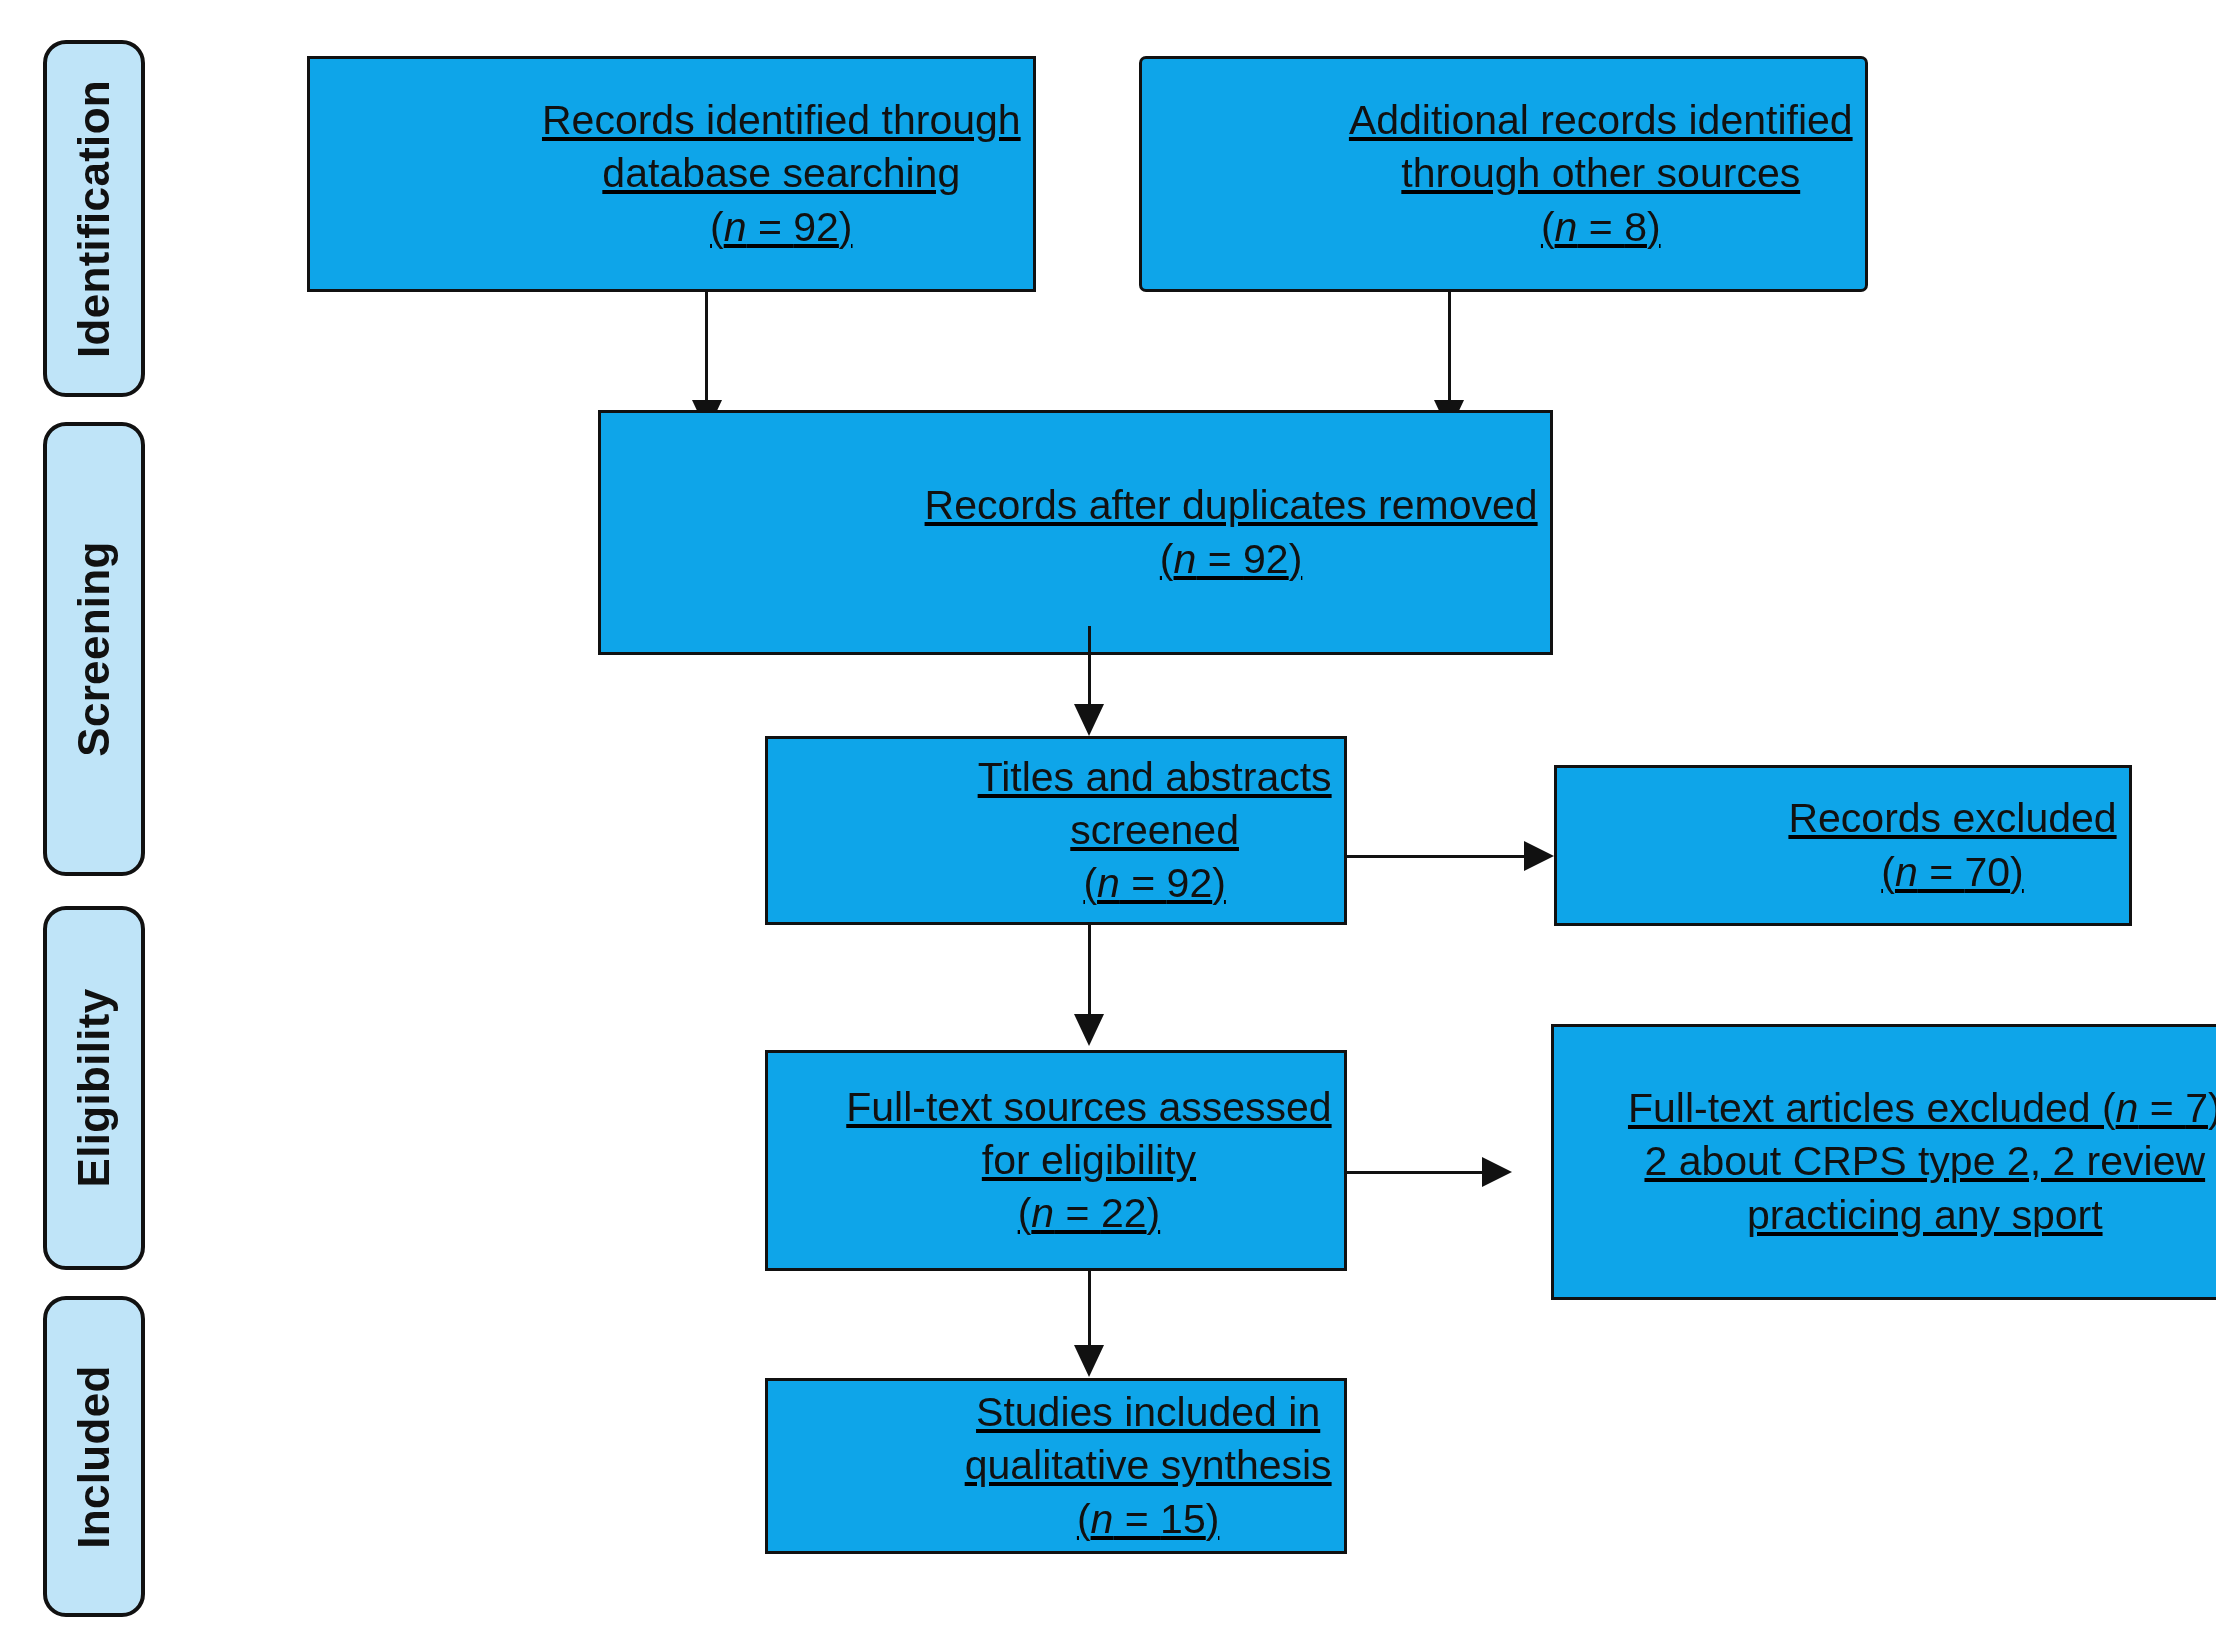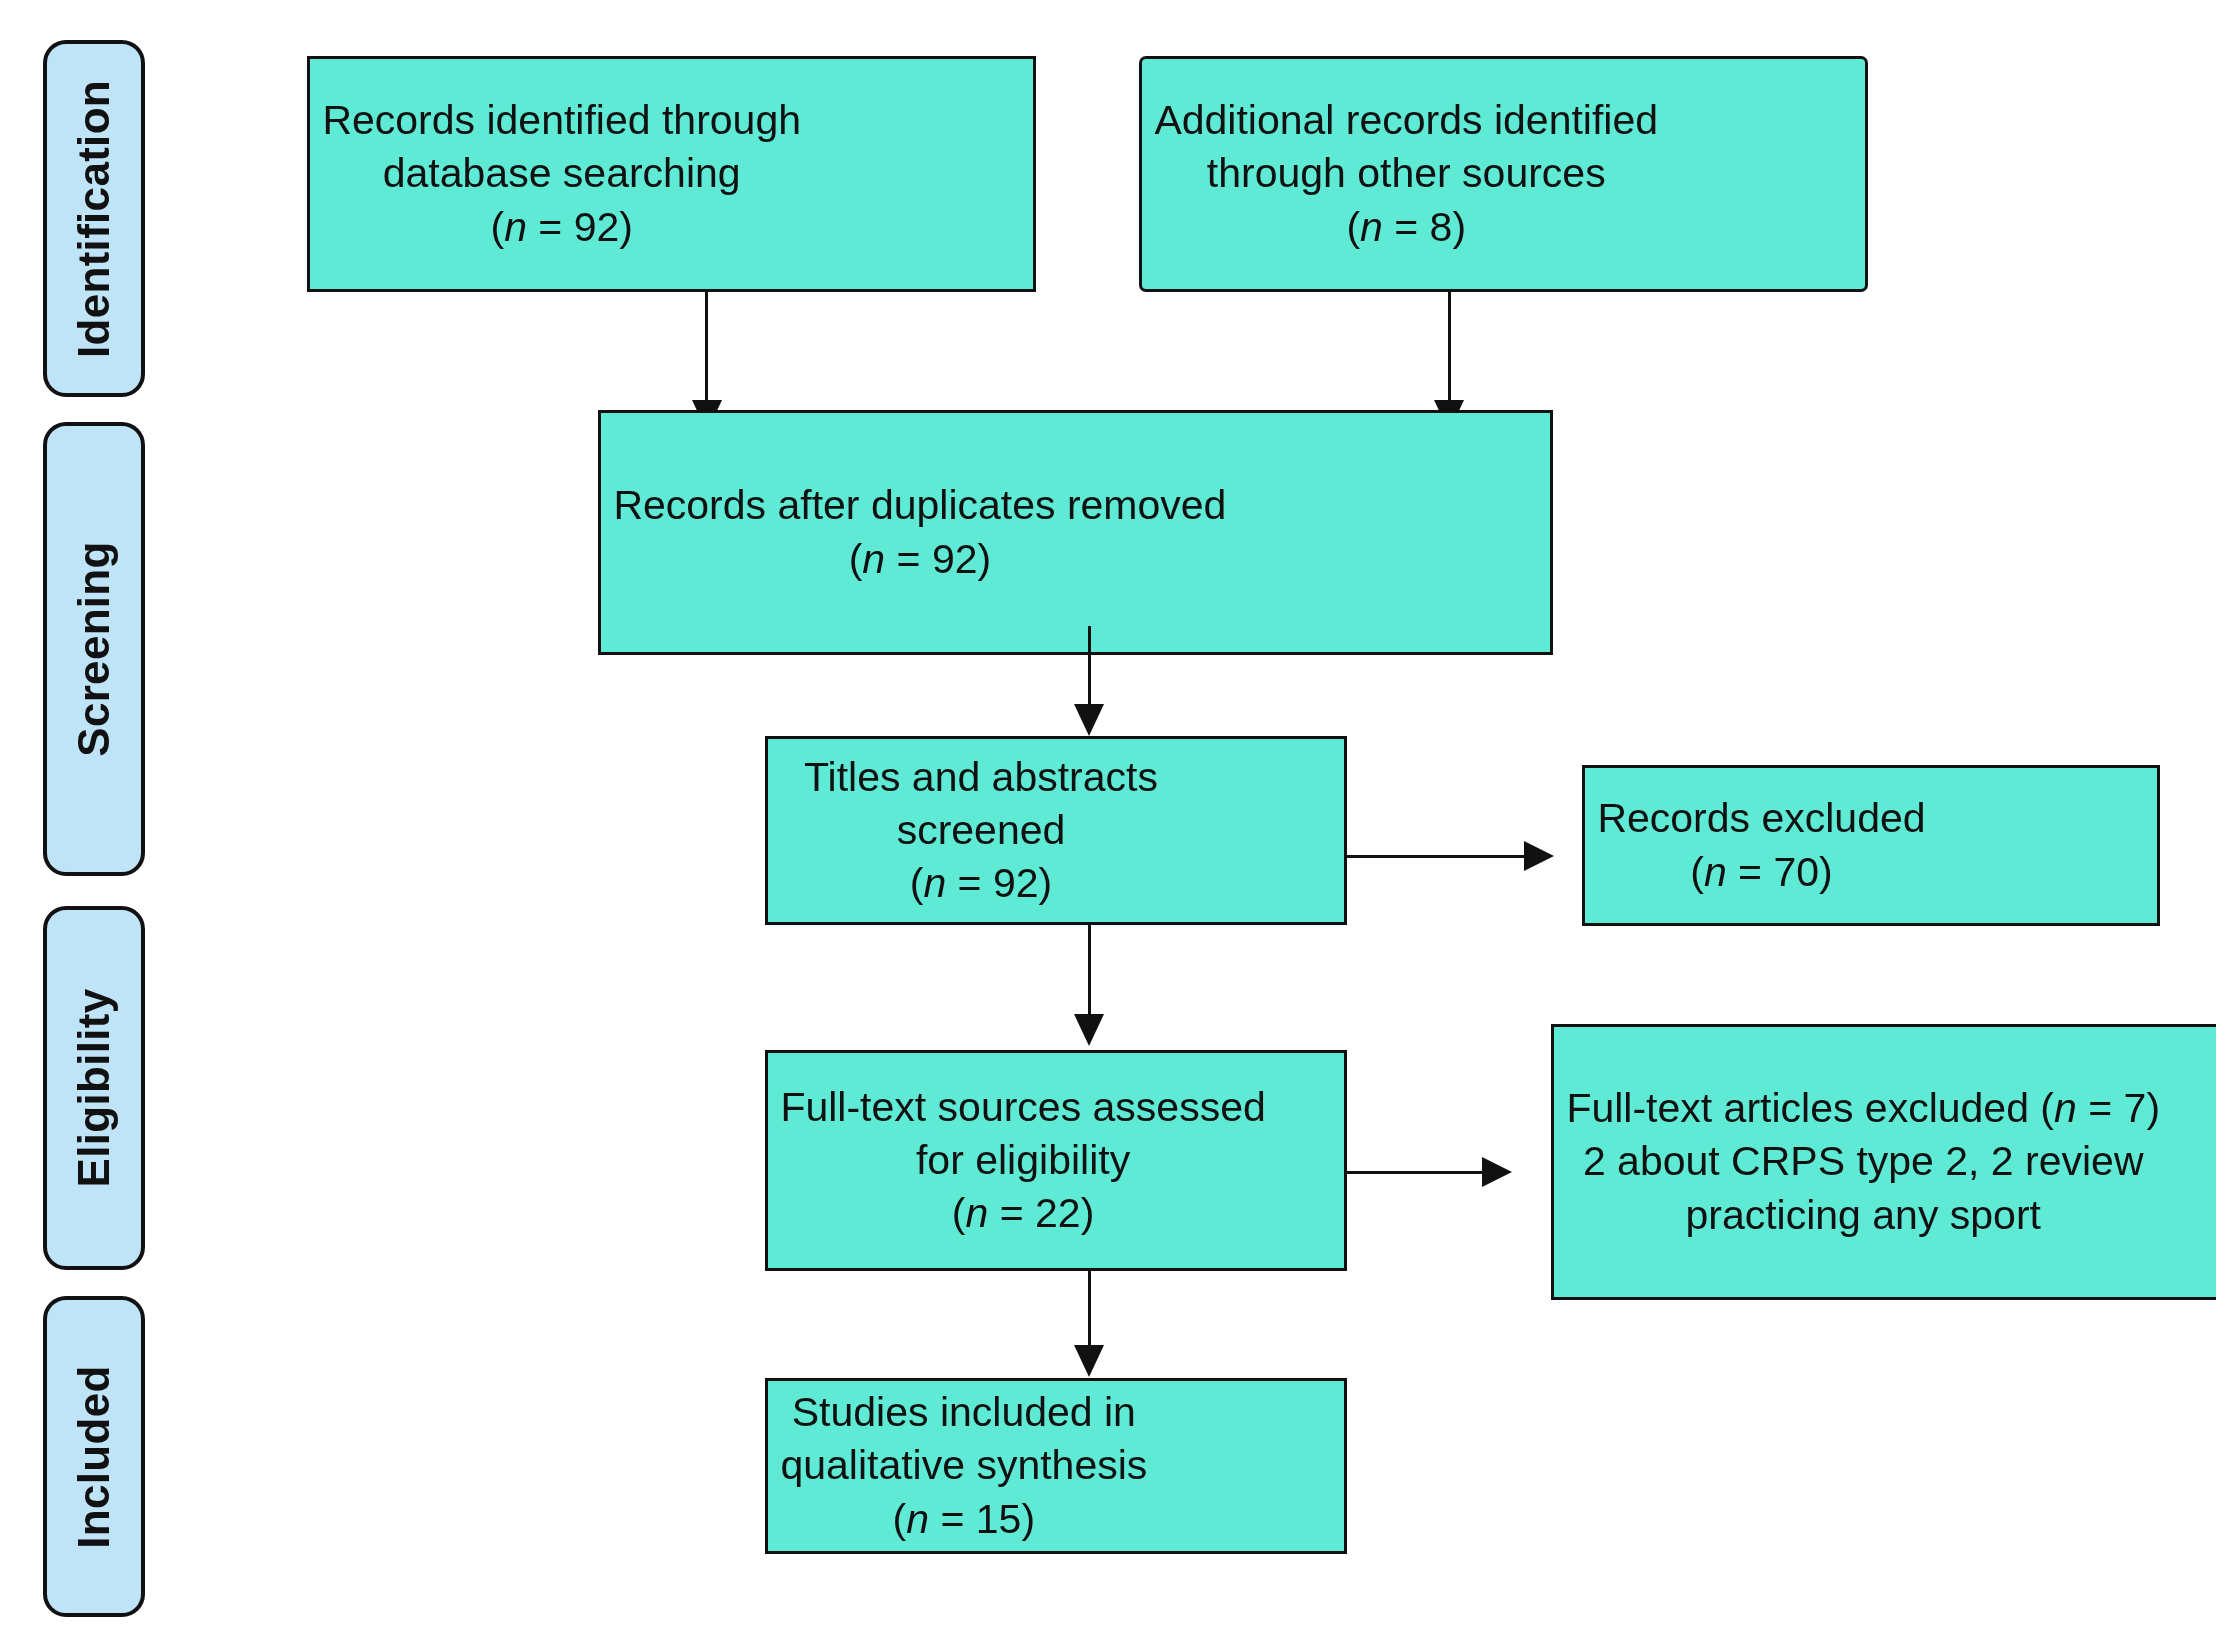--- a/index.html
+++ b/index.html
@@ -35,26 +35,27 @@
     font-size: 44px;
     letter-spacing: 0.3px;
     color: #111111;
     line-height: 1;
   }
 
   
   .box {
     position: absolute;
     box-sizing: border-box;
-    background: #5eead4;
+    background: #0ea5e9;
     border: 3.4px solid #111111;
     display: flex;
     align-items: center;
-    justify-content: flex-start;
+    justify-content: flex-end;
     padding: 4.1px 12.4px;
+    text-decoration: underline;
   }
   .box-text {
     text-align: center;
     font-size: 41px;
     line-height: 1.30;
     color: #111111;
   }
   .box-text .nline {
     display: block;
   }
@@ -147,21 +148,21 @@
     <div class="box-text">
       <span class="nline">Titles and abstracts</span>
       <span class="nline">screened</span>
       <span class="nline"><span>(</span><em>n</em><span> = </span><span>92</span><span>)</span></span>
     </div>
   </div>
 
   <div class="hline" style="left:1347px; top:855px; width:180px;"></div>
   <div class="arrow-right" style="left:1524px; top:841px;"></div>
 
-  <div class="box" style="left:1554px; top:765px; width:578px; height:161px;margin-left:28px;">
+  <div class="box" style="left:1554px; top:765px; width:578px; height:161px;">
     <div class="box-text">
       <span class="nline">Records excluded</span>
       <span class="nline"><span>(</span><em>n</em><span> = </span><span>70</span><span>)</span></span>
     </div>
   </div>
 
   <div class="vline" style="left:1088px; top:925px; height:91px;"></div>
   <div class="arrow-down" style="left:1074px; top:1014px;"></div>
 
   <div class="box" style="left:765px; top:1050px; width:582px; height:221px;">

